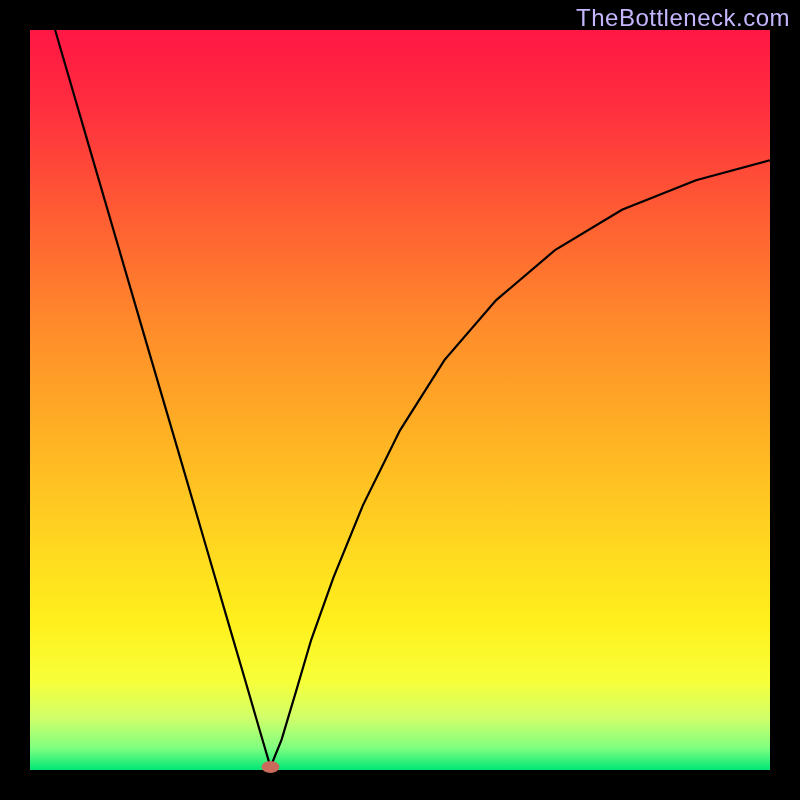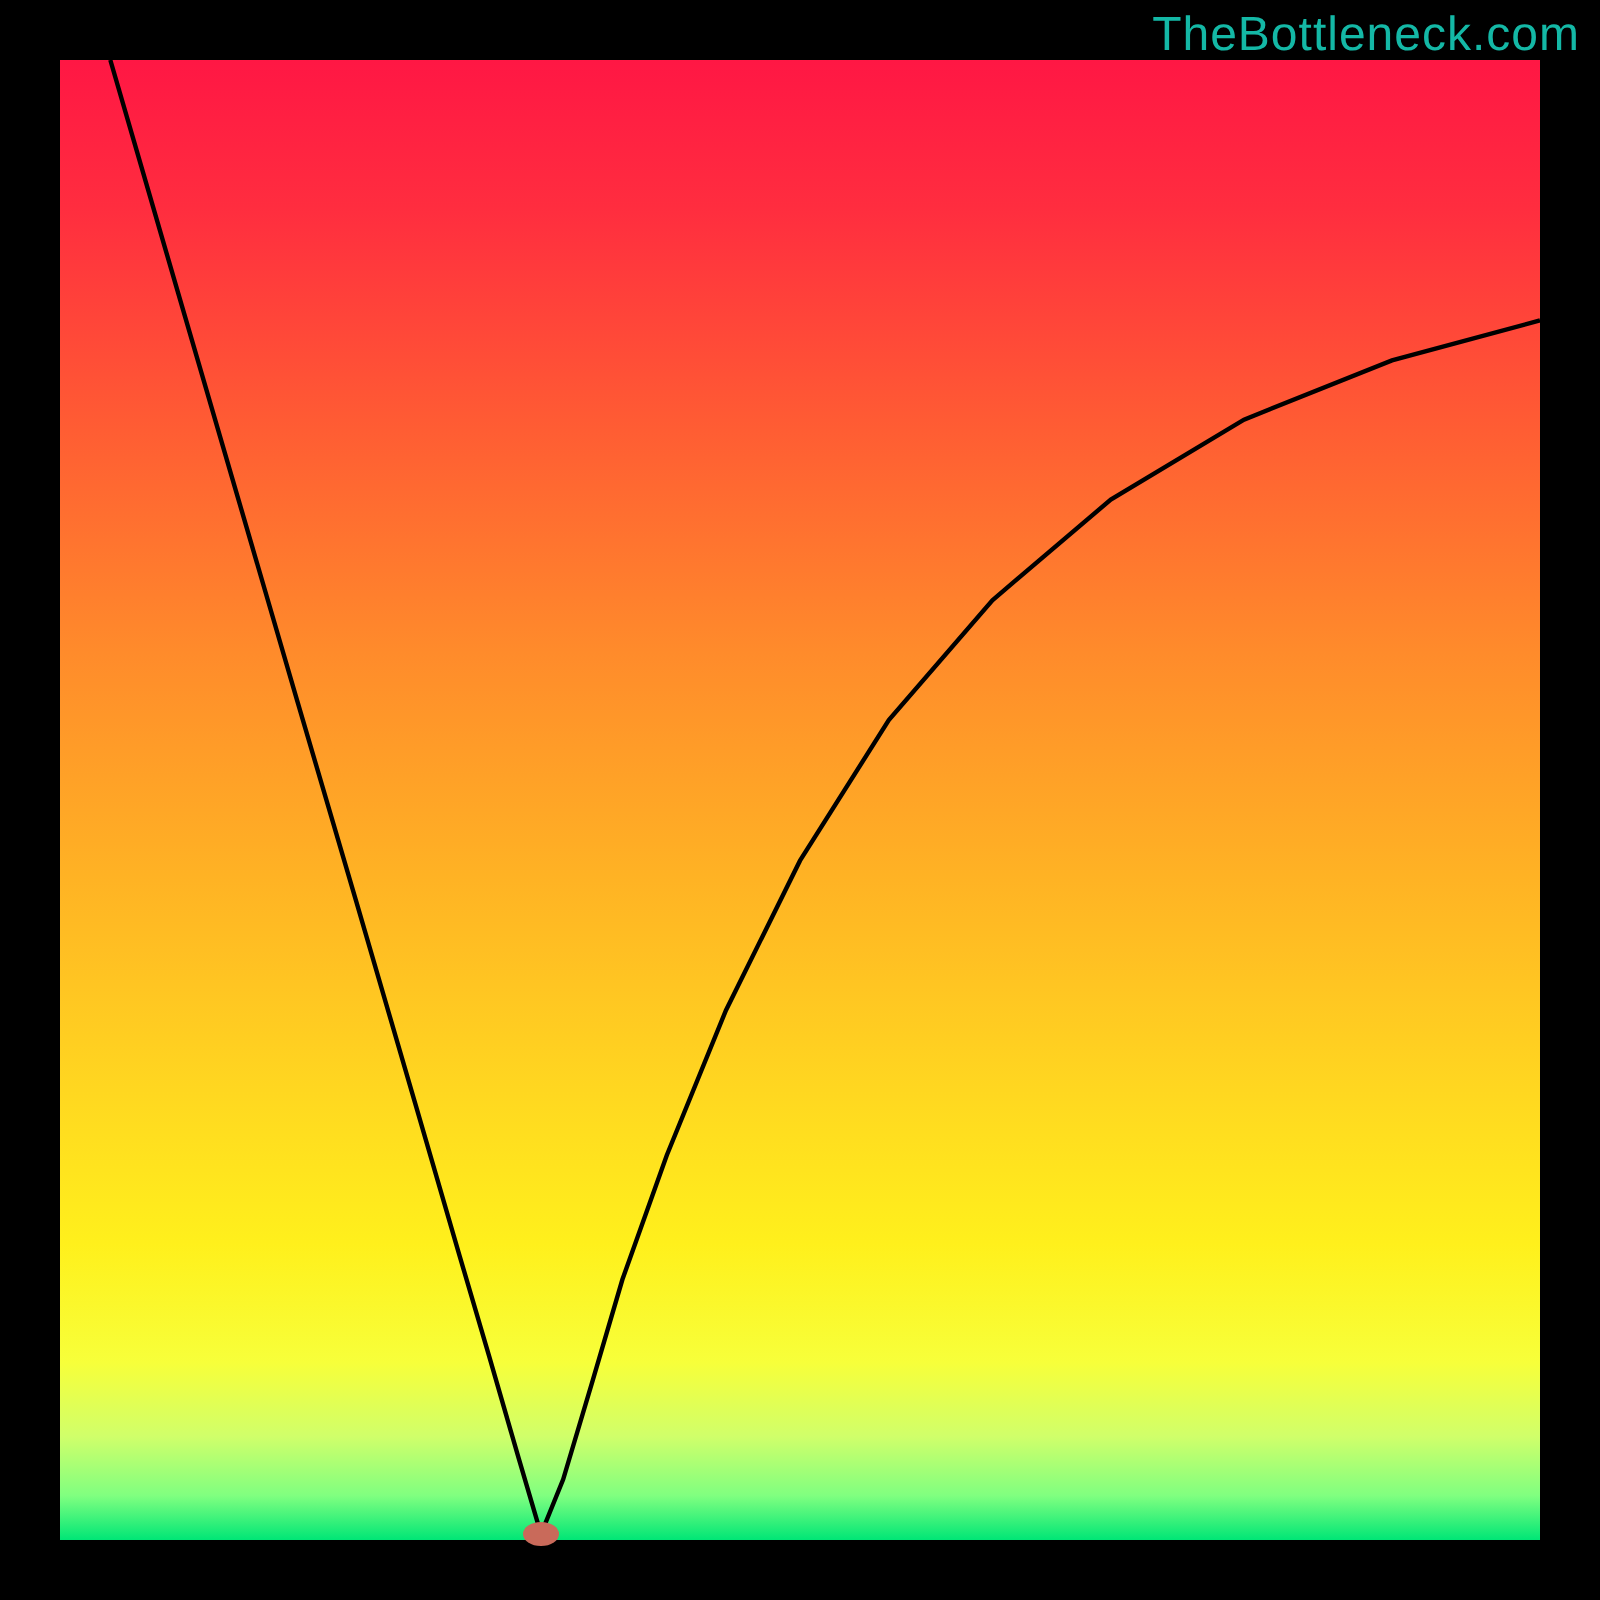--- a/index.html
+++ b/index.html
@@ -13,21 +13,21 @@
   .container {
     position: relative;
     width: 800px;
     height: 800px;
     background: #000;
   }
   .watermark {
     position: absolute;
     top: 4px;
     right: 10px;
-    color: #14b8a6;
+    color: #c4b5fd;
     font-size: 24px;
     font-weight: 500;
     z-index: 10;
     letter-spacing: 0.5px;
   }
   svg {
     display: block;
   }
 </style>
 </head>

